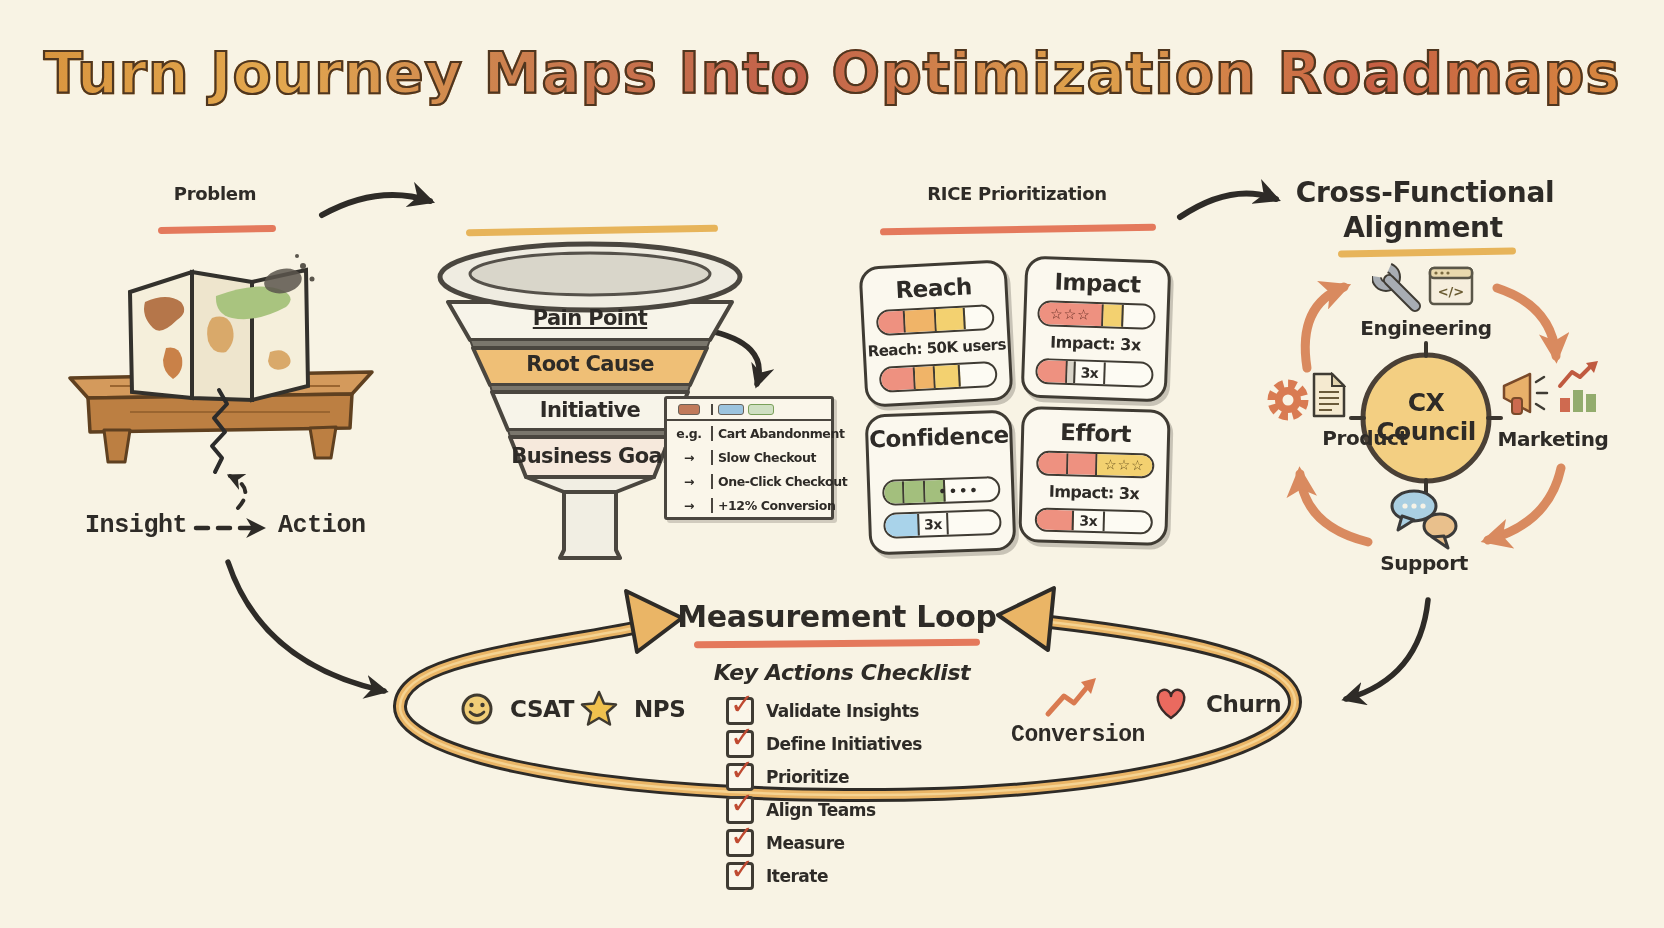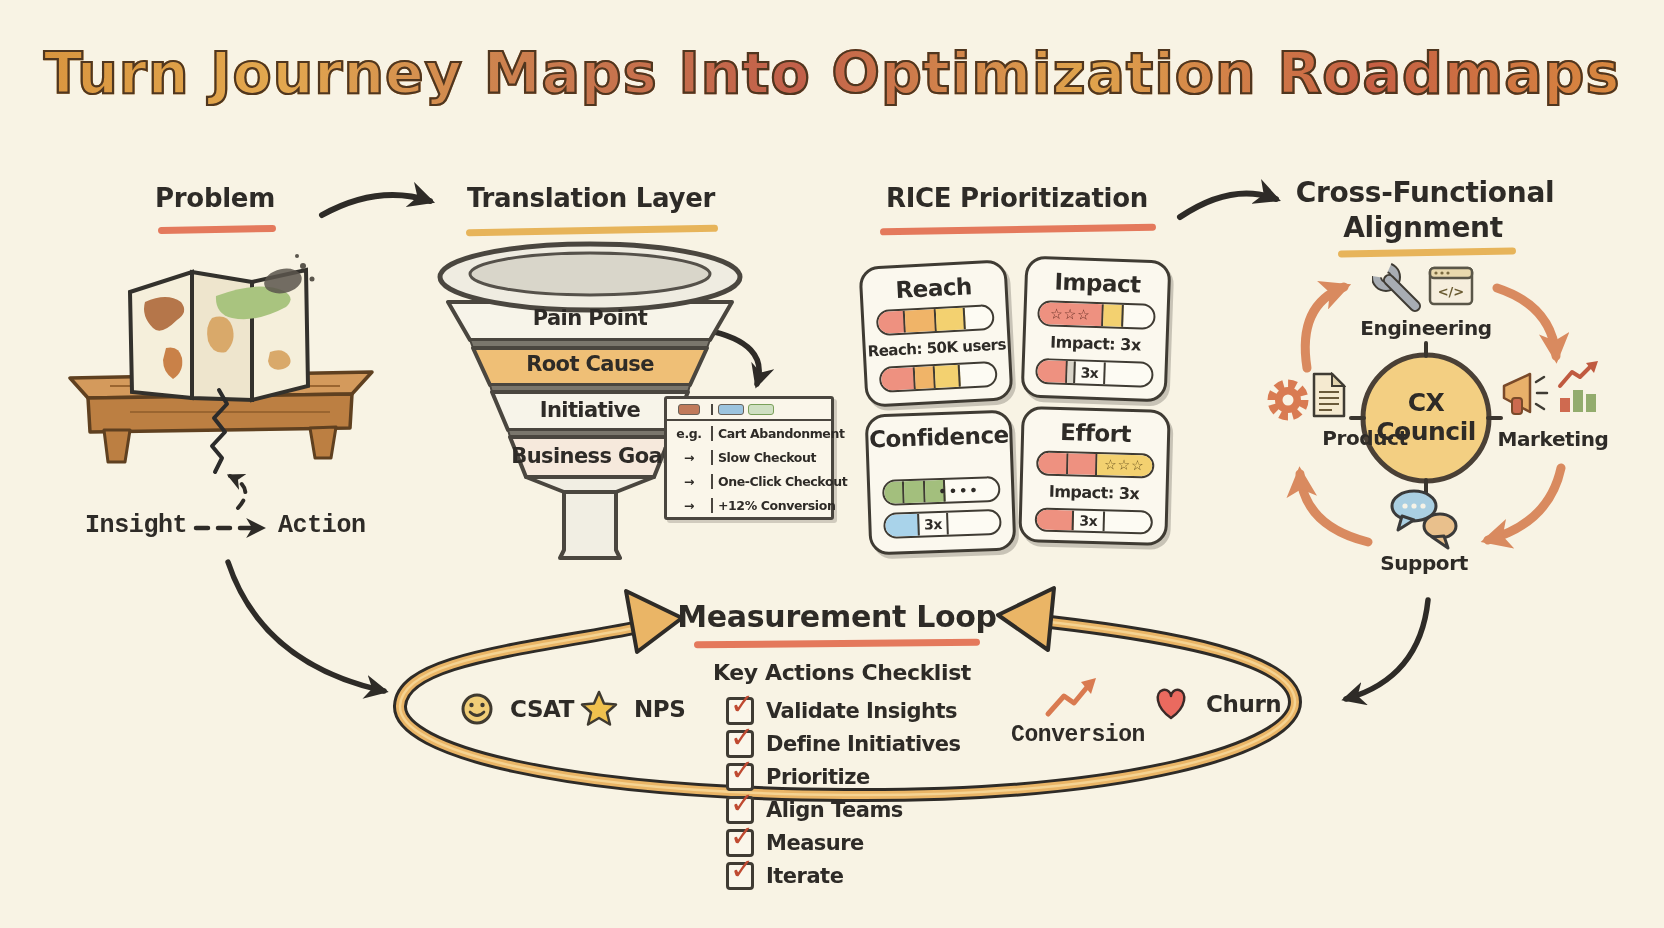--- a/index.html
+++ b/index.html
@@ -5,21 +5,21 @@
   html,body{margin:0;padding:0;}
   body{background:#d8d2c2;font-family:"DejaVu Sans","Liberation Sans",sans-serif;}
   #canvas{position:relative;width:1664px;height:928px;background:#f8f3e4;overflow:hidden;
           font-weight:bold;color:#2e2b27;}
   .abs{position:absolute;}
   .ctr{transform:translateX(-50%);}
   #main-title{left:832px;top:40px;font-size:57px;letter-spacing:1px;white-space:nowrap;
     background:linear-gradient(93deg,#d9953f 0%,#e3a84f 15%,#c97a4e 32%,#c2604a 48%,#e0a44c 66%,#c65f44 84%,#d9893f 100%);
     -webkit-background-clip:text;background-clip:text;color:transparent;
     -webkit-text-stroke:2.2px #4f361f;}
-  .sec-title{font-size:26px;white-space:nowrap;letter-spacing:-0.3px;}
+  .sec-title{font-size:18px;white-space:nowrap;letter-spacing:-0.3px;}
   .underline{height:7px;border-radius:4px;transform:rotate(-1deg);}
   .u-salmon{background:#e4795c;}
   .u-gold{background:#e7b45a;}
   .hand{letter-spacing:-0.4px;font-family:Liberation Mono, monospace;}
   
   .funnel-label{font-size:21px;letter-spacing:-0.6px;white-space:nowrap;}
   
   #eg-table{left:664px;top:396px;width:164px;background:#faf6ea;border:3px solid #4a463f;
     border-radius:3px;font-size:12.5px;box-shadow:3px 3px 0 rgba(90,85,75,.25);}
   #eg-table .hdr{display:flex;border-bottom:2.5px solid #4a463f;height:20px;align-items:center;}
@@ -52,26 +52,26 @@
   .bar-val{font-size:14px;letter-spacing:-0.5px;color:#2e2b27;}
   .ticks{font-size:13px;letter-spacing:2px;color:#2e2b27;}
   .caption{font-size:15px;margin-top:6px;letter-spacing:-0.5px;white-space:nowrap;}
   .caption.lg{font-size:16px;}
   
   .node-label{font-size:20px;letter-spacing:-0.4px;white-space:nowrap;}
   #council-text{left:1363px;top:355px;width:126px;height:126px;display:flex;flex-direction:column;
     align-items:center;justify-content:center;font-size:25px;line-height:1.15;letter-spacing:-0.5px;}
   
   #loop-title{left:837px;top:599px;font-size:30px;letter-spacing:-0.3px;white-space:nowrap;}
-  #checklist-title{left:842px;top:660px;font-size:22px;letter-spacing:-0.4px;white-space:nowrap;}
+  #checklist-title{left:842px;top:660px;font-size:22px;letter-spacing:-0.4px;white-space:nowrap;font-style:italic;}
   .check-row{position:absolute;left:726px;display:flex;align-items:center;gap:12px;height:26px;}
   .checkbox{position:relative;width:22px;height:22px;border:3px solid #3f3b33;border-radius:4px;
     background:#faf6ea;flex:none;}
   .checkbox .tick{position:absolute;top:-13px;left:1px;font-size:29px;color:#bf4a31;}
-  .check-label{font-size:21px;letter-spacing:-0.5px;white-space:nowrap;}
+  .check-label{font-size:17px;letter-spacing:-0.5px;white-space:nowrap;}
   .metric{position:absolute;display:flex;align-items:center;gap:16px;}
   .metric-label{font-size:23px;letter-spacing:-0.4px;}
   svg{display:block;}
   .icon{position:absolute;}
 </style>
 </head>
 <body>
 
 <div id="canvas">
 
@@ -156,34 +156,33 @@
       <polygon points="682,618 626,591 637,652" fill="#eab566" stroke="#2e2b27" stroke-width="4" stroke-linejoin="round"></polygon>
       <polygon points="998,615 1054,588 1048,650" fill="#eab566" stroke="#2e2b27" stroke-width="4" stroke-linejoin="round"></polygon>
     </g>
   </svg>
 
   <div id="main-title" class="abs ctr">Turn Journey Maps Into Optimization Roadmaps</div>
 
   <div class="abs ctr sec-title" style="left:215px;top:183px;">Problem</div>
   <div class="abs underline u-salmon" style="left:158px;top:226px;width:118px;"></div>
 
-  <div class="abs ctr sec-title" style="left:591px;top:183px;">Translation Layer</div>
   <div class="abs underline u-gold" style="left:466px;top:227px;width:252px;"></div>
 
   <div class="abs ctr sec-title" style="left:1017px;top:183px;">RICE Prioritization</div>
   <div class="abs underline u-salmon" style="left:880px;top:226px;width:276px;"></div>
 
   <div class="abs ctr sec-title" style="left:1425px;top:176px;font-size:28px;">Cross-Functional</div>
   <div class="abs ctr sec-title" style="left:1423px;top:211px;font-size:28px;">Alignment</div>
   <div class="abs underline u-gold" style="left:1338px;top:249px;width:178px;"></div>
 
   <div class="abs hand" style="left:85px;top:511px;font-size:25px;">Insight</div>
   <div class="abs hand" style="left:278px;top:511px;font-size:25px;">Action</div>
 
-  <div class="abs ctr funnel-label" style="left:590px;top:306px;">Pain Point</div>
+  <div class="abs ctr funnel-label" style="left:590px;top:306px;text-decoration:underline;">Pain Point</div>
   <div class="abs ctr funnel-label" style="left:590px;top:352px;">Root Cause</div>
   <div class="abs ctr funnel-label" style="left:590px;top:398px;">Initiative</div>
   <div class="abs ctr funnel-label" style="left:590px;top:444px;">Business Goal</div>
 
   <div id="eg-table" class="abs">
     <div class="hdr">
       <div class="c0">
           <span class="chip chip-red"></span>
         </div>
       <div class="c1">

